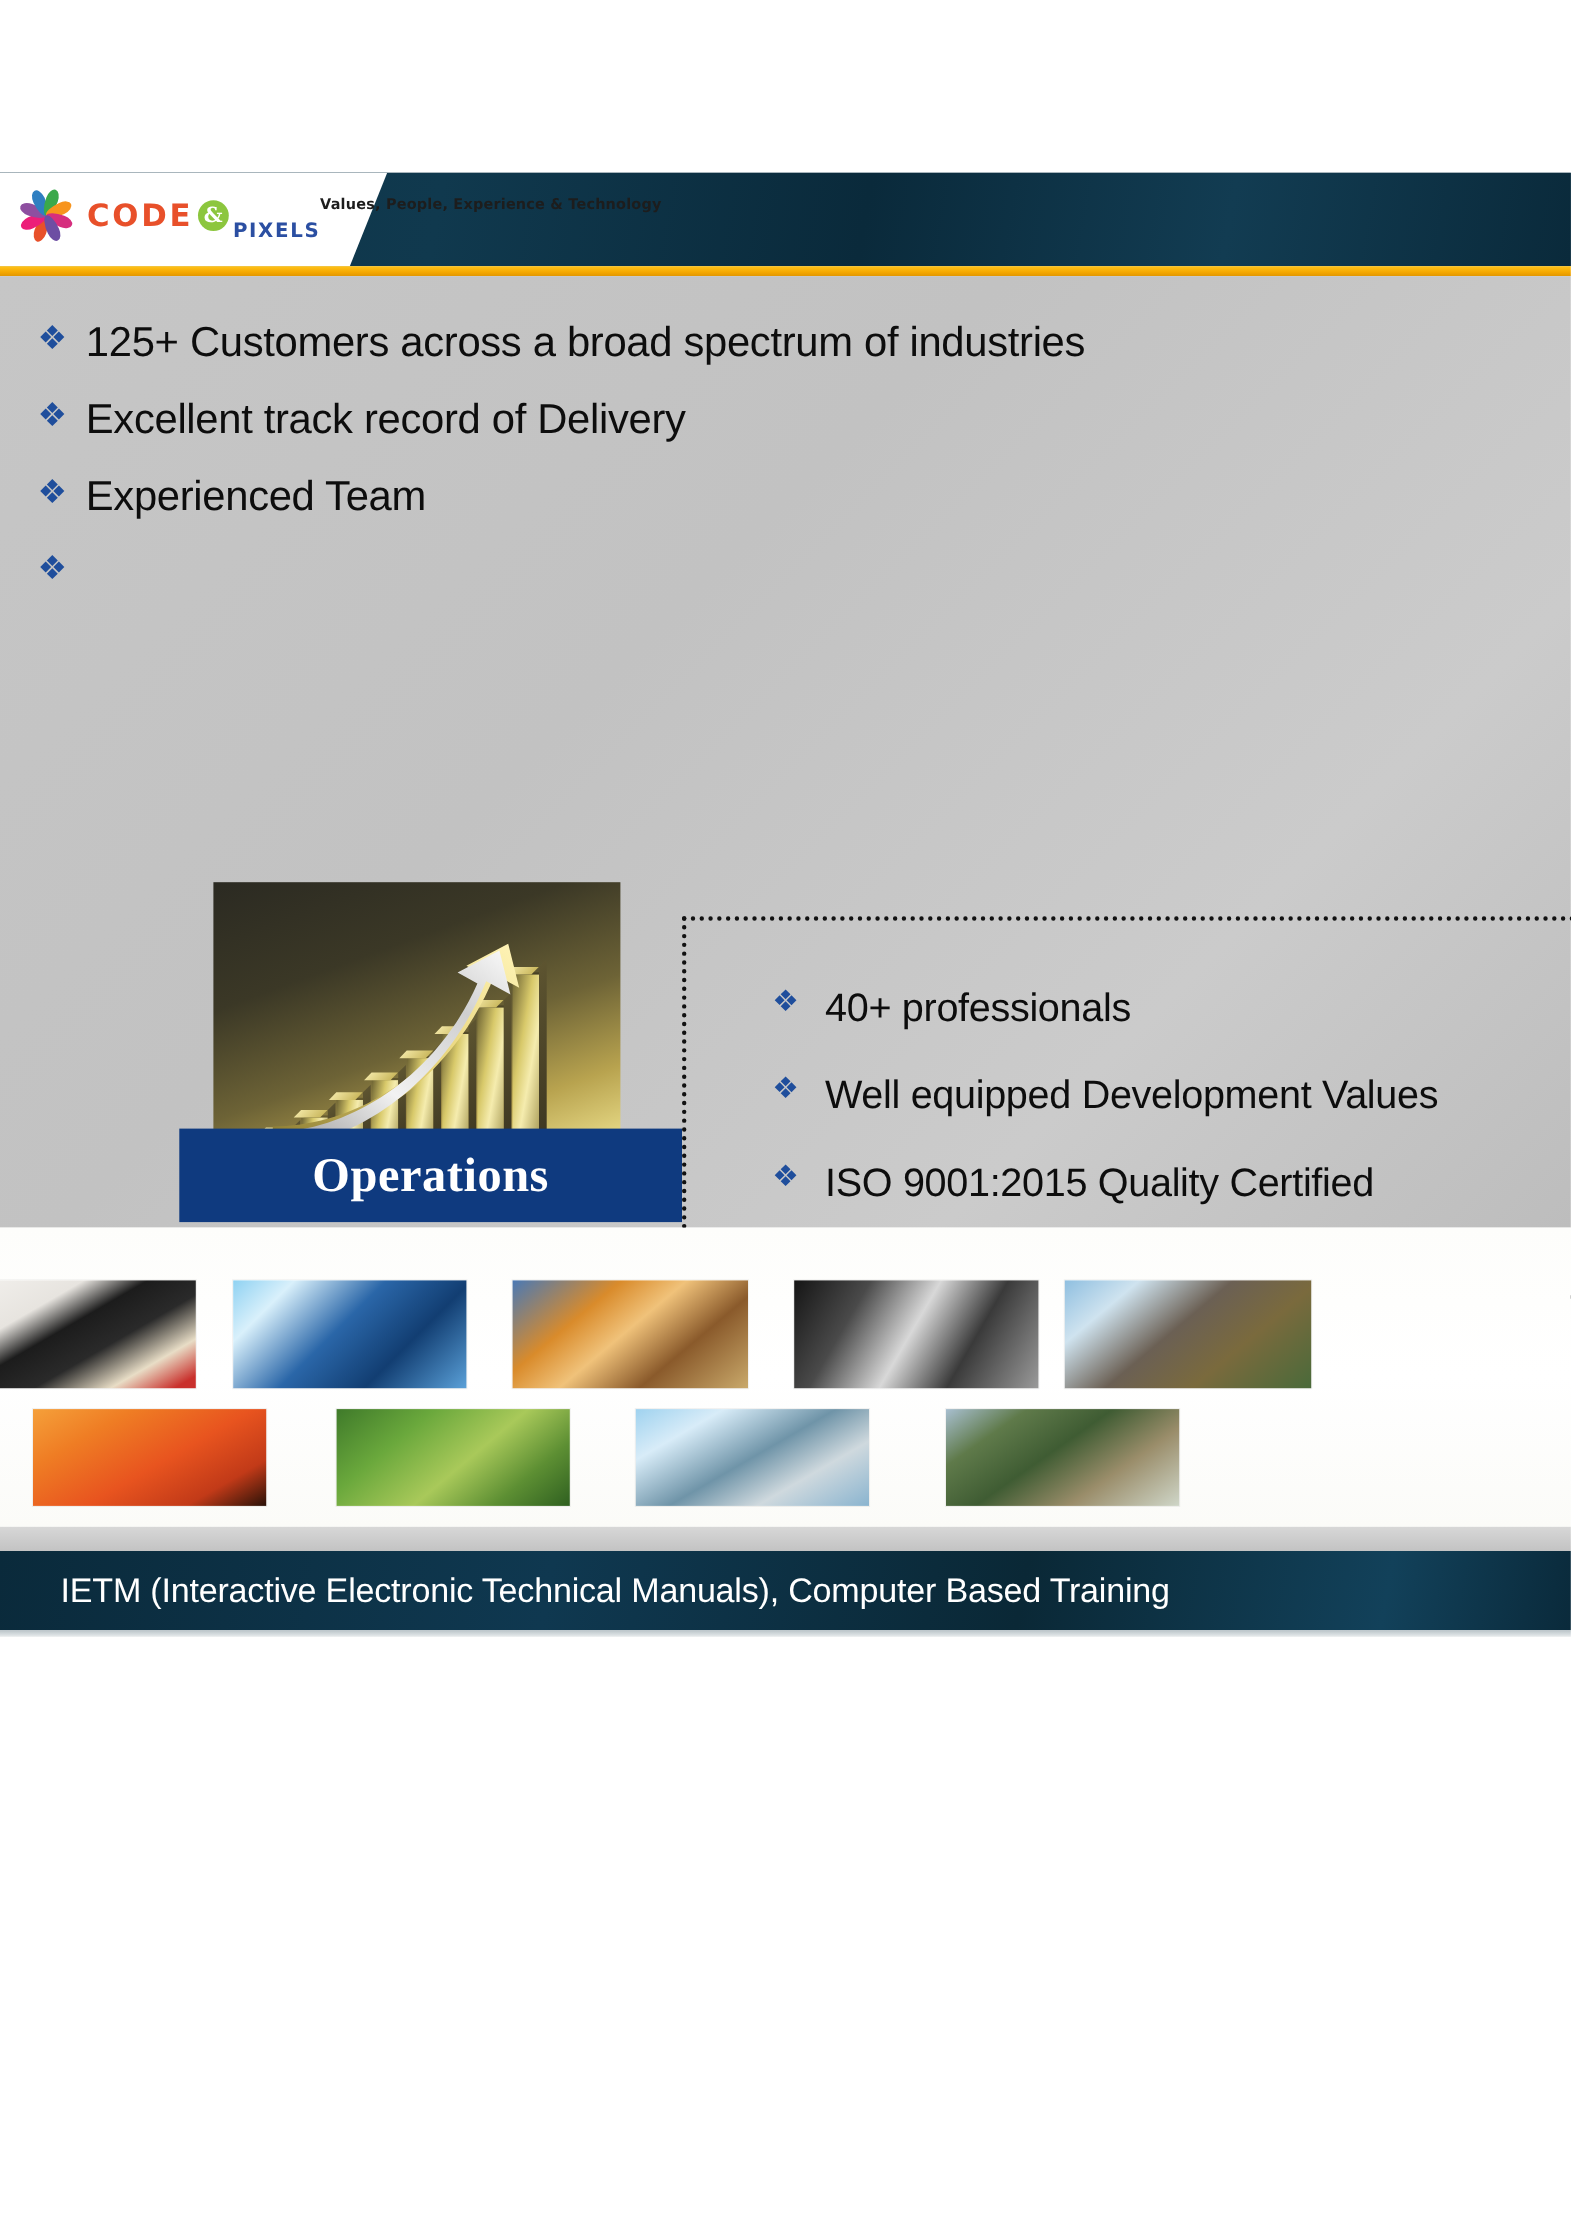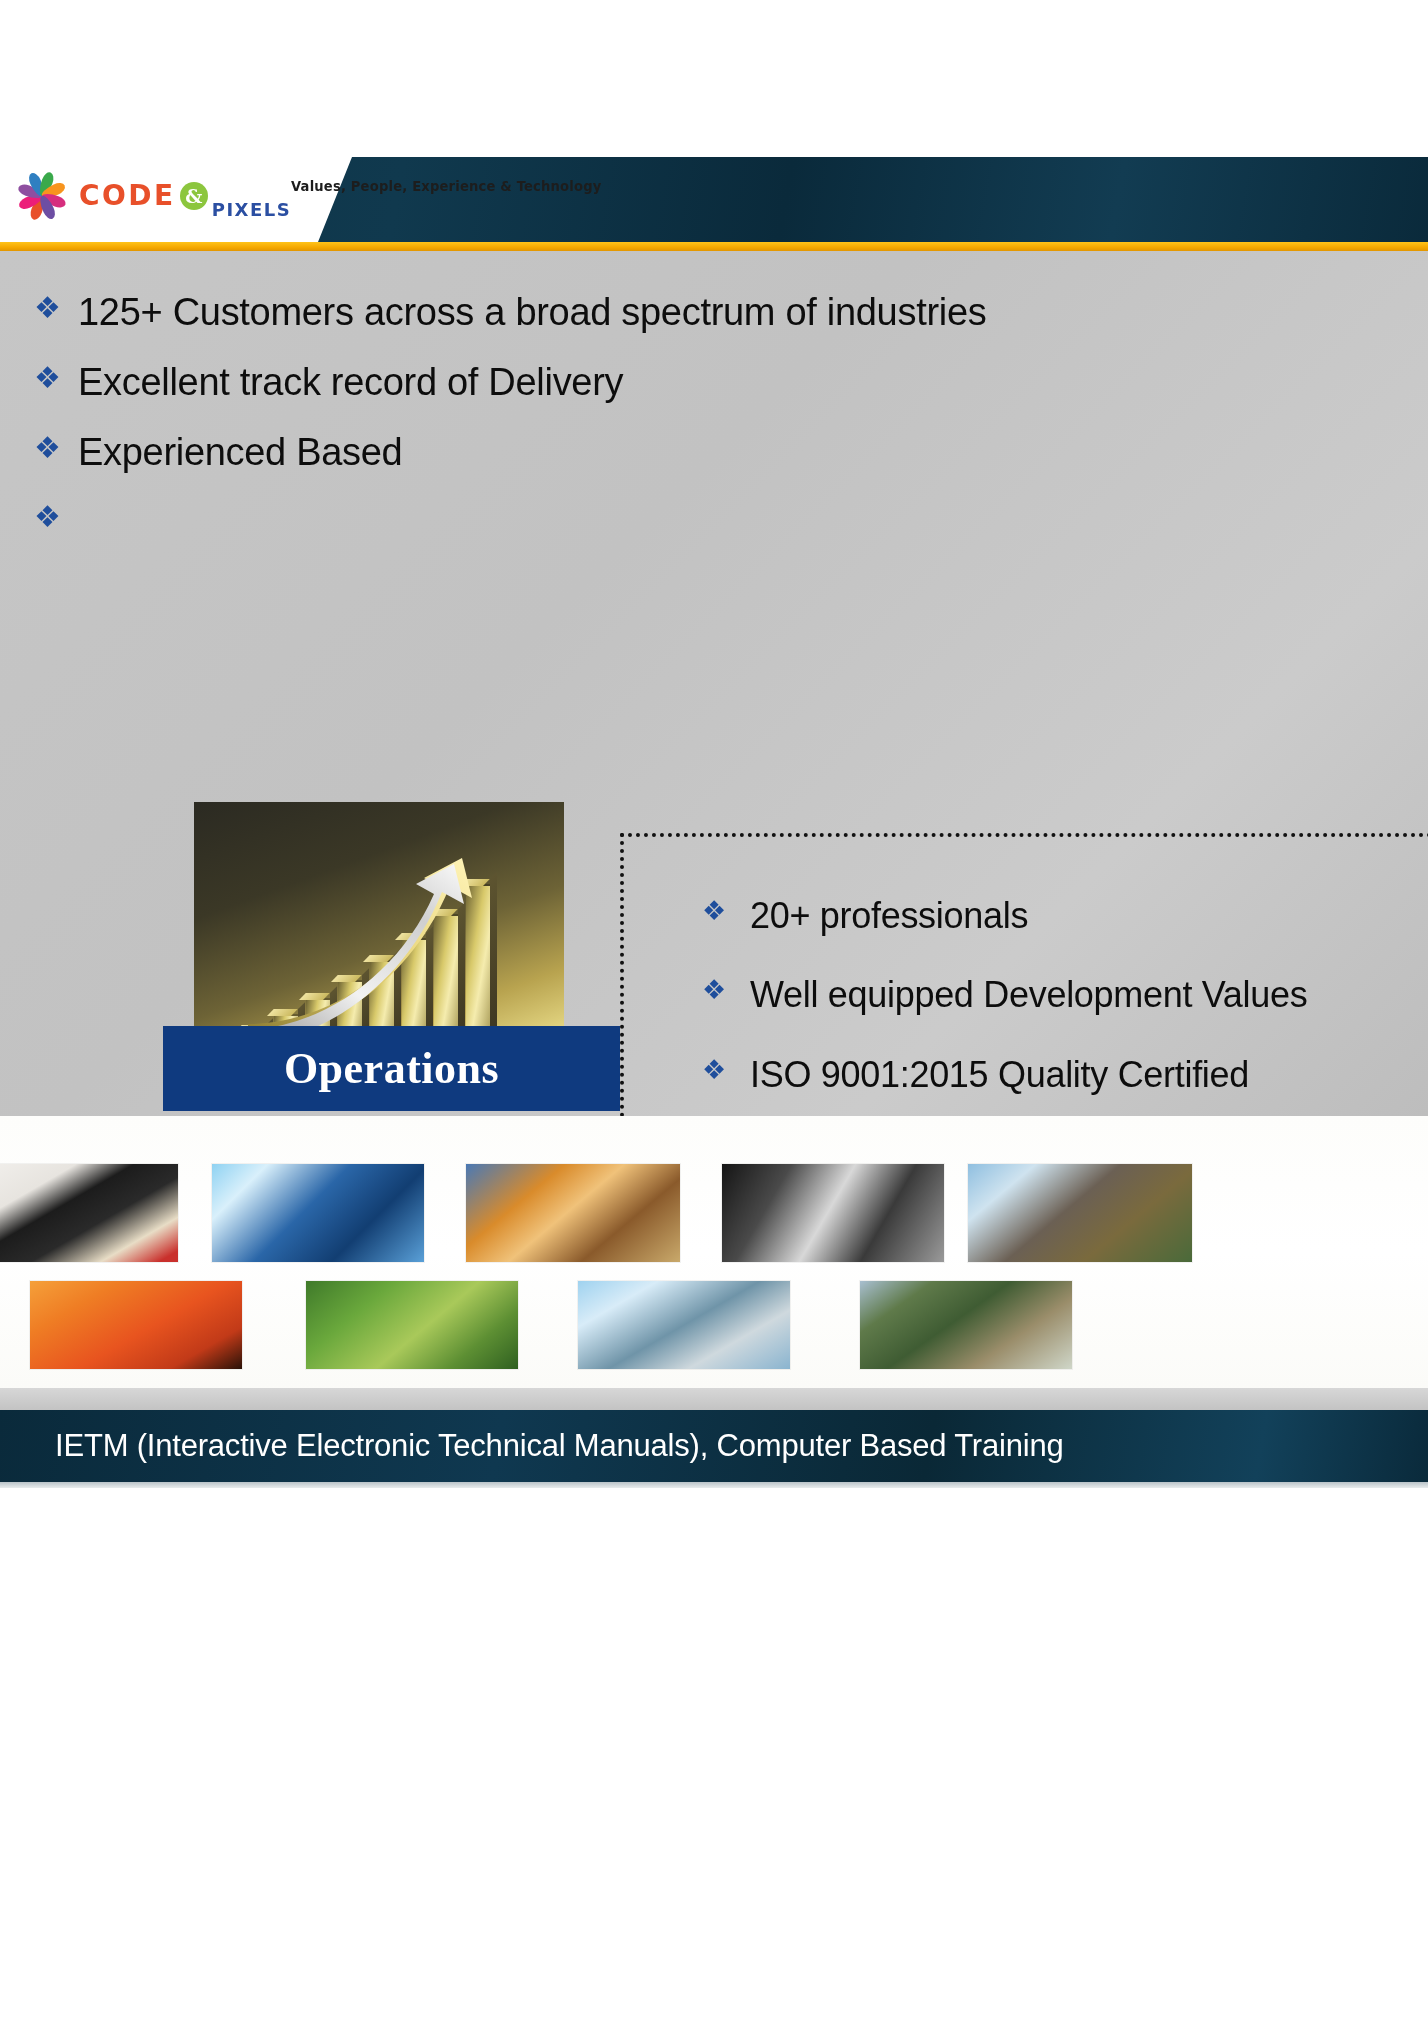--- a/index.html
+++ b/index.html
@@ -126,21 +126,21 @@
       <div class="bullet">
         <span class="bl-mark">❖</span>
         <span class="bl-text">125+ Customers across a broad spectrum of industries</span>
       </div>
       <div class="bullet">
         <span class="bl-mark">❖</span>
         <span class="bl-text">Excellent track record of Delivery</span>
       </div>
       <div class="bullet">
         <span class="bl-mark">❖</span>
-        <span class="bl-text">Experienced Based</span>
+        <span class="bl-text">Experienced Team</span>
       </div>
       <div class="bullet">
         <span class="bl-mark">❖</span>
       </div>
     </div>
 
     <div class="growth" id="growth">
       <div class="g-floor"></div>
     <div class="g-bar" style="left: 48px; width: 24px; height: 26px;"></div>
         <div class="g-bar" style="left: 80px; width: 24px; height: 42px;"></div>
@@ -166,21 +166,21 @@
           </defs>
           <path d="M12,186 C92,186 176,128 214,34 L236,46 L226,6 L188,26 L206,36 C170,118 92,172 12,172 Z" fill="url(#gld)" transform="translate(8,-6)"></path>
           <path d="M12,186 C92,186 176,128 214,34 L236,46 L226,6 L188,26 L206,36 C170,118 92,172 12,172 Z" fill="url(#sil)"></path>
         </svg>
       </div>
 
     <div class="dotbox">
       <div class="bullets2">
         <div class="bullet2">
           <span class="bl-mark">❖</span>
-          <span class="bl-text">20+ professionals</span>
+          <span class="bl-text">40+ professionals</span>
         </div>
         <div class="bullet2">
           <span class="bl-mark">❖</span>
           <span class="bl-text">Well equipped Development Values</span>
         </div>
         <div class="bullet2">
           <span class="bl-mark">❖</span>
           <span class="bl-text">ISO 9001:2015 Quality Certified</span>
         </div>
       </div>

